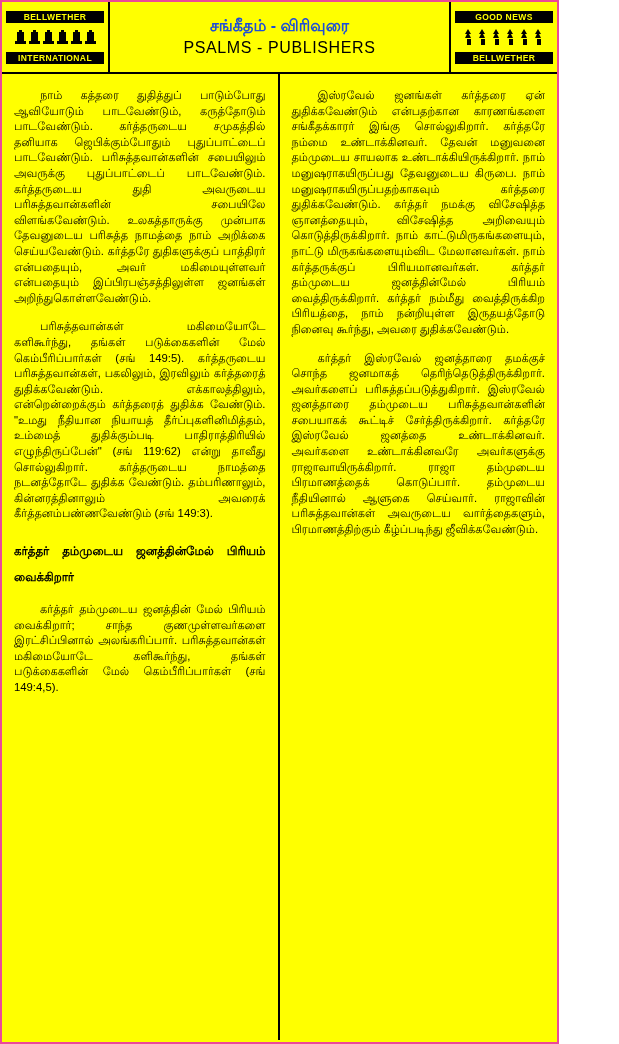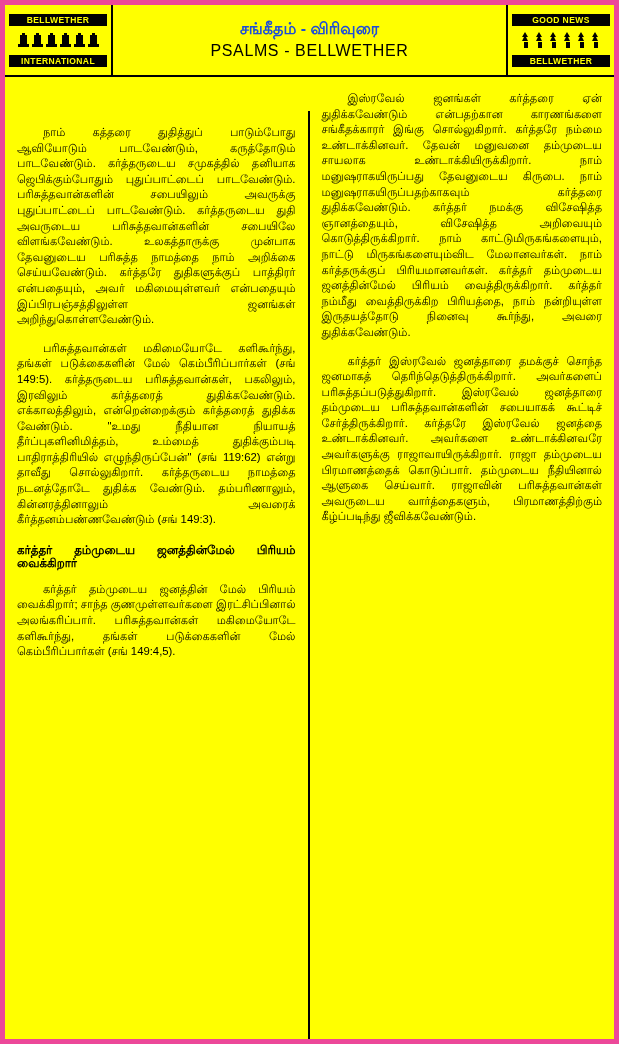--- a/index.html
+++ b/index.html
@@ -7,25 +7,25 @@
     padding: 0;
     background: #ffffff;
   }
   body {
     width: 619px;
     height: 1044px;
     font-family: "Liberation Sans", sans-serif;
   }
   .page {
     position: relative;
-    width: 619px;
+    width: 559px;
     height: 1044px;
     box-sizing: border-box;
     background: #ffff00;
-    border: 5px solid #ec4899;
+    border: 2px solid #ec4899;
     overflow: hidden;
   }
 
   
   .header {
     position: relative;
     height: 72px;
     box-sizing: border-box;
     border-bottom: 2px solid #000000;
     display: flex;
@@ -102,36 +102,35 @@
     display: flex;
     box-sizing: border-box;
   }
   .col {
     box-sizing: border-box;
     padding: 14px 12px 10px 12px;
     width: 50%;
   }
   .col.left {
     border-right: 2px solid #000000;
-    margin-top: 34px;
   }
   .para {
     font-size: 11.3px;
     line-height: 15.6px;
     color: #000000;
     text-align: justify;
     text-justify: inter-word;
     margin: 0 0 13px 0;
     text-indent: 26px;
     hyphens: none;
   }
   .para.bold { font-weight: normal; }
   .heading {
     font-size: 11.8px;
-    line-height: 13px;
+    line-height: 26px;
     font-weight: bold;
     color: #000000;
     margin: 16px 0 12px 0;
     text-align: justify;
     text-justify: inter-word;
     text-indent: 0;
   }
 </style>
 </head>
 <body>
@@ -155,21 +154,21 @@
               <path d="M82 4 h3 v2 h2 v9 h2 v3 h-11 v-3 h2 v-9 h2 z"></path>
             </g>
           </svg>
         </div>
         <div class="logo-band">INTERNATIONAL</div>
       </div>
     </div>
 
     <div class="header-titles">
       <div class="title-ta">சங்கீதம் - விரிவுரை</div>
-      <div class="title-en">PSALMS - BELLWETHER</div>
+      <div class="title-en">PSALMS - PUBLISHERS</div>
     </div>
 
     <div class="logo-box right">
       <div class="logo-inner">
         <div class="logo-band top">GOOD NEWS</div>
         <div class="logo-emblem">
           <svg width="96" height="24" viewBox="0 0 96 24" xmlns="http://www.w3.org/2000/svg">
             <rect x="0" y="0" width="96" height="24" fill="#ffff00"></rect>
             <g fill="#000000">
               <path d="M12 3 l3 5 h-2 l2 4 h-6 l2 -4 h-2 z M11 13 h4 v6 h-4 z"></path>

